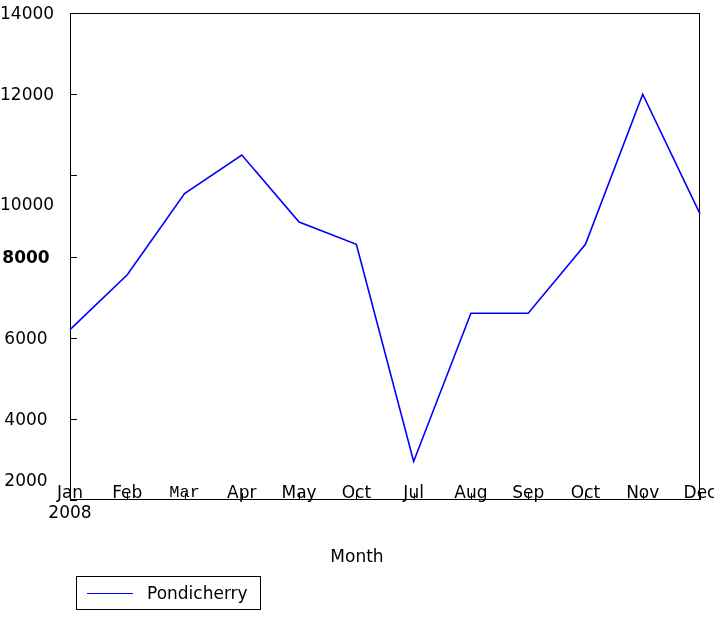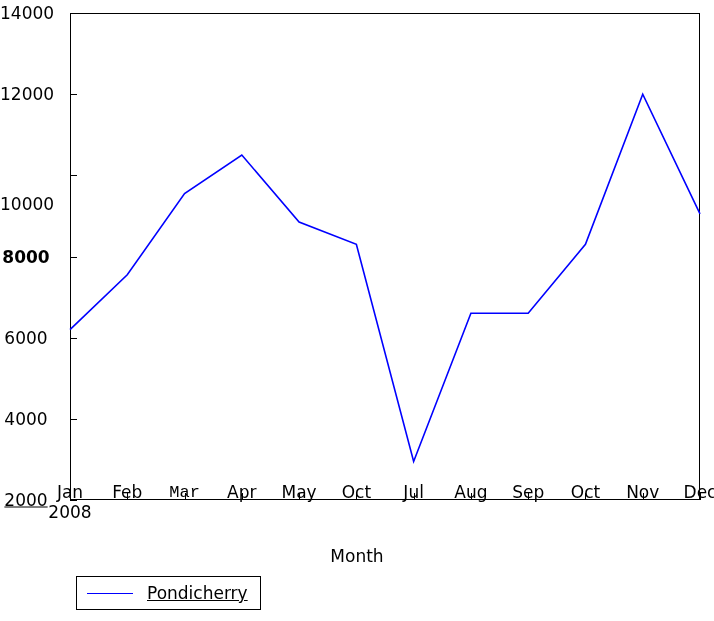--- a/index.html
+++ b/index.html
@@ -126,21 +126,20 @@
     position: absolute;
     left: 76px;
     top: 576px;
     height: 34px;
     border: 1.1px solid #000000;
     background: #ffffff;
     box-sizing: border-box;
     display: flex;
     align-items: center;
     padding: 0 12px 0 10px;
-    text-decoration: underline;
   }
   #legend-line {
     width: 46px;
     height: 0;
     border-top: 1.6px solid #0000ff;
     margin-right: 14px;
     flex: none;
   }
   #legend-label {
     font-size: 17px;
@@ -159,21 +158,21 @@
       <div class="ytick-mark" style="top: 500px;"></div>
       <div class="ytick-mark" style="top: 418.833px;"></div>
       <div class="ytick-mark" style="top: 337.667px;"></div>
       <div class="ytick-mark" style="top: 256.5px;"></div>
       <div class="ytick-mark" style="top: 175.333px;"></div>
       <div class="ytick-mark" style="top: 94.1667px;"></div>
       <div class="ytick-mark" style="top: 13px;"></div>
     </div>
 
   <div id="ytick-labels">
-      <div class="ytick-label" style="top: 500px; text-decoration: underline;">2000</div>
+      <div class="ytick-label" style="top: 480px;">2000</div>
       <div class="ytick-label" style="top: 418.833px;">4000</div>
       <div class="ytick-label" style="top: 337.667px;">6000</div>
       <div class="ytick-label" style="top: 256.5px; font-weight: bold;">8000</div>
       <div class="ytick-label" style="top: 170px; margin-top: 34px;">10000</div>
       <div class="ytick-label" style="top: 94.1667px;">12000</div>
       <div class="ytick-label" style="top: 13px;">14000</div>
     </div>
 
   <div id="xtick-marks">
       <div class="xtick-mark" style="left: 70px;"></div>

